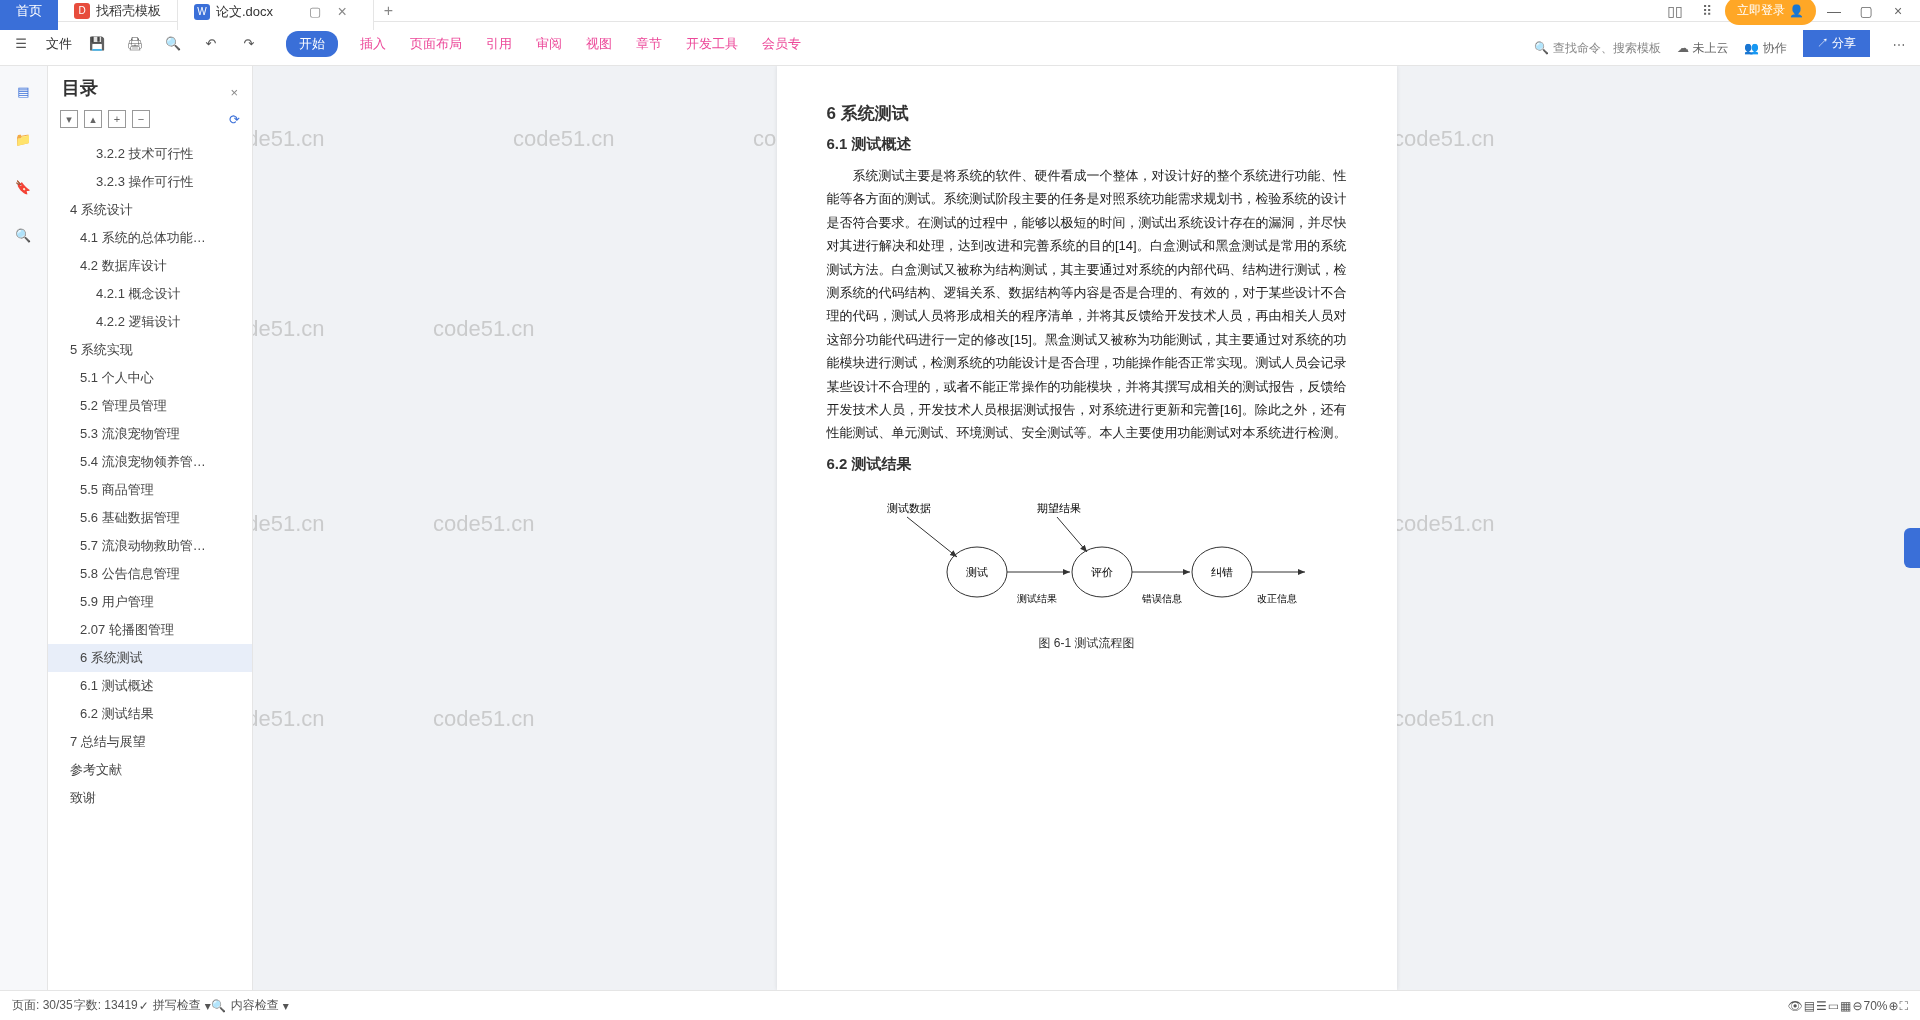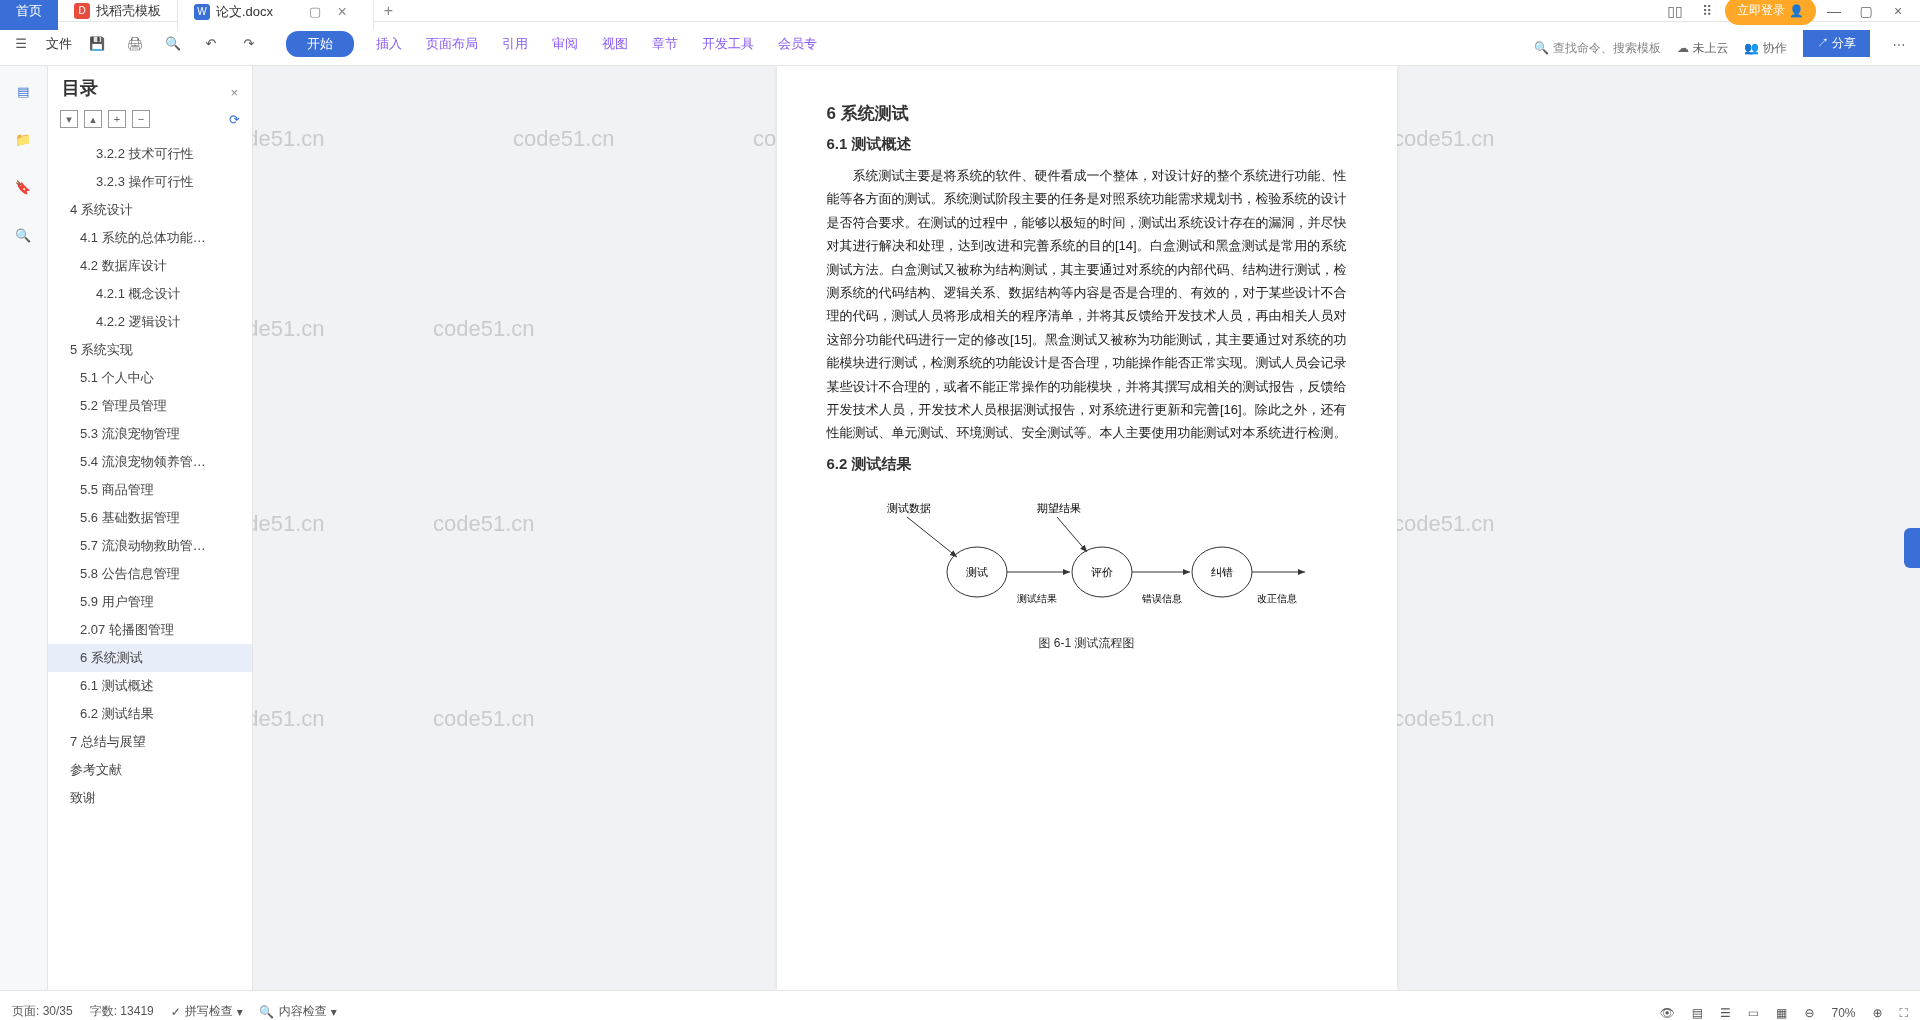--- a/index.html
+++ b/index.html
@@ -12,22 +12,22 @@
 .tab-active{background:#fff;border-top:2px solid #3a6fd8}
 .tab-close,.tab-add{color:#888;padding:0 10px;cursor:pointer;font-size:16px}
 .spacer{flex:1}
 .win-controls{display:flex;gap:4px;padding-right:8px}
 .win-btn{width:28px;height:28px;display:flex;align-items:center;justify-content:center;color:#666;cursor:pointer;font-size:14px}
 .login-btn{background:#ffa726;color:#fff;border-radius:14px;padding:4px 12px;font-size:12px;cursor:pointer;display:flex;align-items:center;gap:4px}
 .ribbon{display:flex;align-items:center;height:44px;border-bottom:1px solid #e5e5e5;padding:0 8px;gap:16px}
 .ribbon-left{display:flex;align-items:center;gap:12px}
 .icon-btn{width:26px;height:26px;display:flex;align-items:center;justify-content:center;color:#555;cursor:pointer}
 .ribbon-tabs{display:flex;gap:20px;margin-left:8px}
-.ribbon-tab{padding:4px 2px;cursor:pointer;color:#8b5cf6}
-.ribbon-tab.active{background:#3a6fd8;color:#fff;border-radius:12px;padding:4px 21px}
+.ribbon-tab{padding:4px 2px;cursor:pointer;color:#ec4899}
+.ribbon-tab.active{background:#3a6fd8;color:#fff;border-radius:12px;padding:4px 13px}
 .ribbon-right{display:flex;align-items:flex-end;gap:16px;margin-left:auto}
 .search-box{color:#888;font-size:12px}
 .cloud-txt{color:#666;font-size:12px}
 .share-btn{background:#3a6fd8;color:#fff;border-radius:0;padding:5px 14px;font-size:12px;cursor:pointer}
 .main{flex:1;display:flex;overflow:hidden}
 .leftbar{width:48px;background:#f7f8fa;border-right:1px solid #e5e5e5;display:flex;flex-direction:column;align-items:center;padding-top:12px;gap:22px}
 .leftbar .icon-btn{color:#666}
 .leftbar .icon-btn.active{color:#3a6fd8}
 .outline-panel{width:205px;border-right:1px solid #e5e5e5;display:flex;flex-direction:column}
 .outline-header{display:flex;align-items:flex-end;padding:10px 14px 6px;gap:10px}
@@ -45,21 +45,21 @@
 .page{background:#fff;width:620px;margin:0 auto;padding:28px 50px;min-height:100%;box-shadow:0 0 4px rgba(0,0,0,0.1);position:relative}
 .wm{position:absolute;color:#bbb;font-size:22px;pointer-events:none;opacity:.7}
 .h1{font-size:17px;font-weight:700;margin:8px 0}
 .h2{font-size:15px;font-weight:700;margin:10px 0}
 .para{font-size:13px;line-height:1.8;text-indent:2em;text-align:justify;color:#222}
 .red-overlay{position:absolute;color:#e74c3c;font-size:26px;font-weight:500;top:396px;left:50%;transform:translateX(-50%);white-space:nowrap}
 .diagram{margin:18px auto;width:460px}
 .diagram svg{width:100%}
 .figcap{text-align:center;font-size:12px;}
 .right-edge{position:absolute;right:0;top:50%;width:16px;height:40px;background:#3a6fd8;border-radius:6px 0 0 6px}
-.statusbar{height:30px;border-top:1px solid #e5e5e5;display:flex;align-items:flex-end;padding:0 12px;gap:17px;font-size:12px;color:#555;background:#fff}
+.statusbar{height:30px;border-top:1px solid #e5e5e5;display:flex;align-items:center;padding:0 12px;gap:1px;font-size:12px;color:#555;background:#fff}
 .statusbar .spacer{flex:1}
 .sb-item{display:flex;align-items:center;gap:4px;cursor:pointer}
 .doc-icon{color:#fff;background:#e74c3c;width:16px;height:16px;border-radius:3px;display:inline-flex;align-items:center;justify-content:center;font-size:10px}
 .wps-icon{color:#fff;background:#3a6fd8;width:16px;height:16px;border-radius:3px;display:inline-flex;align-items:center;justify-content:center;font-size:10px}
 </style>
 </head>
 <body>
 
 <div class="app">
   <div class="titlebar">

